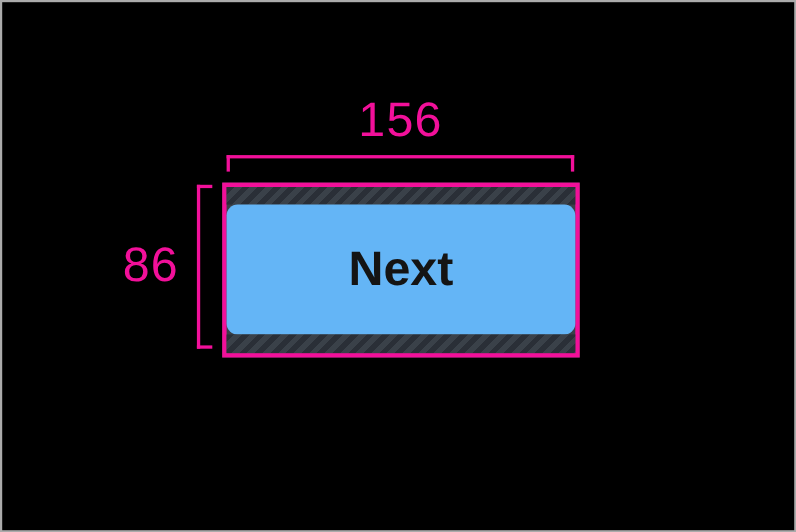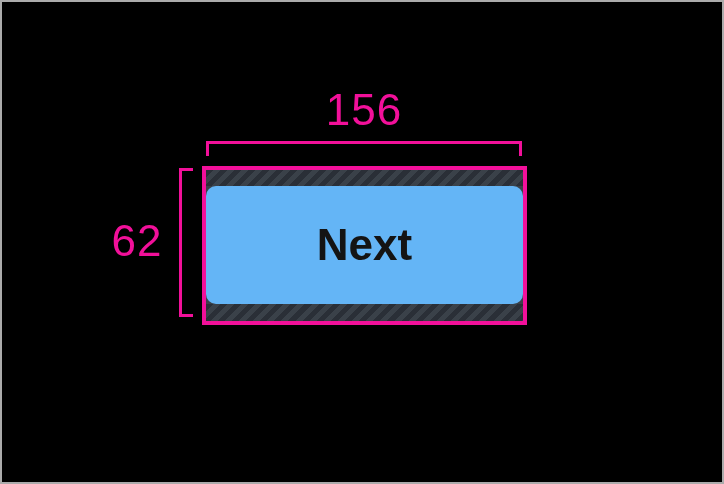--- a/index.html
+++ b/index.html
@@ -100,21 +100,21 @@
 </style>
 </head>
 <body>
 
 <div class="screen">
 
   <div class="dim-label dim-width">156</div>
 
   <div class="bracket bracket-top"></div>
 
-  <div class="dim-label dim-height">62</div>
+  <div class="dim-label dim-height">86</div>
 
   <div class="bracket bracket-left"></div>
 
   <div class="highlight-box">
 
     <div class="hatch hatch-top"></div>
 
     <button class="next-btn">
       <span>Next</span>
     </button>

